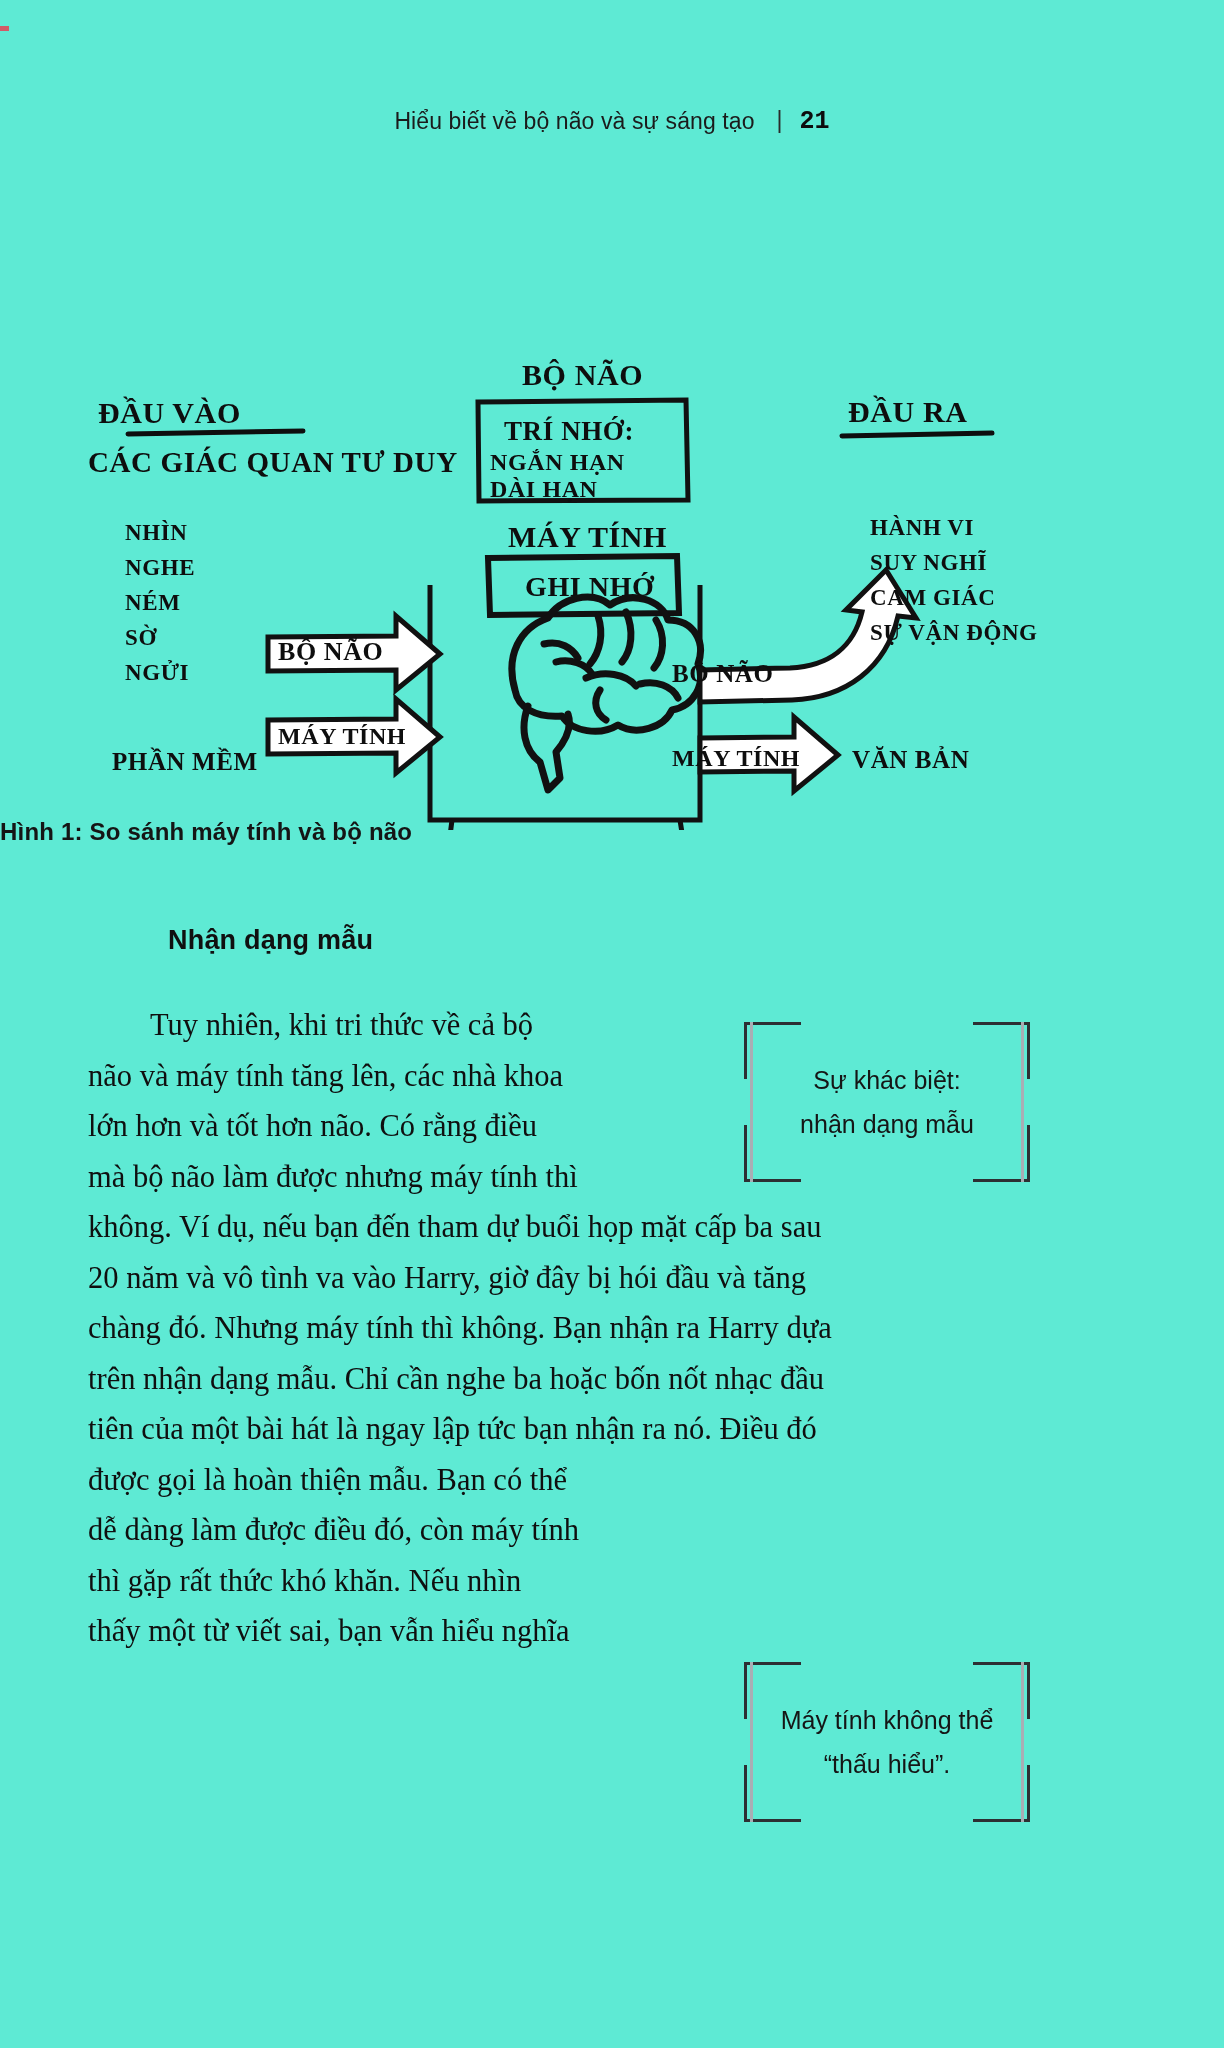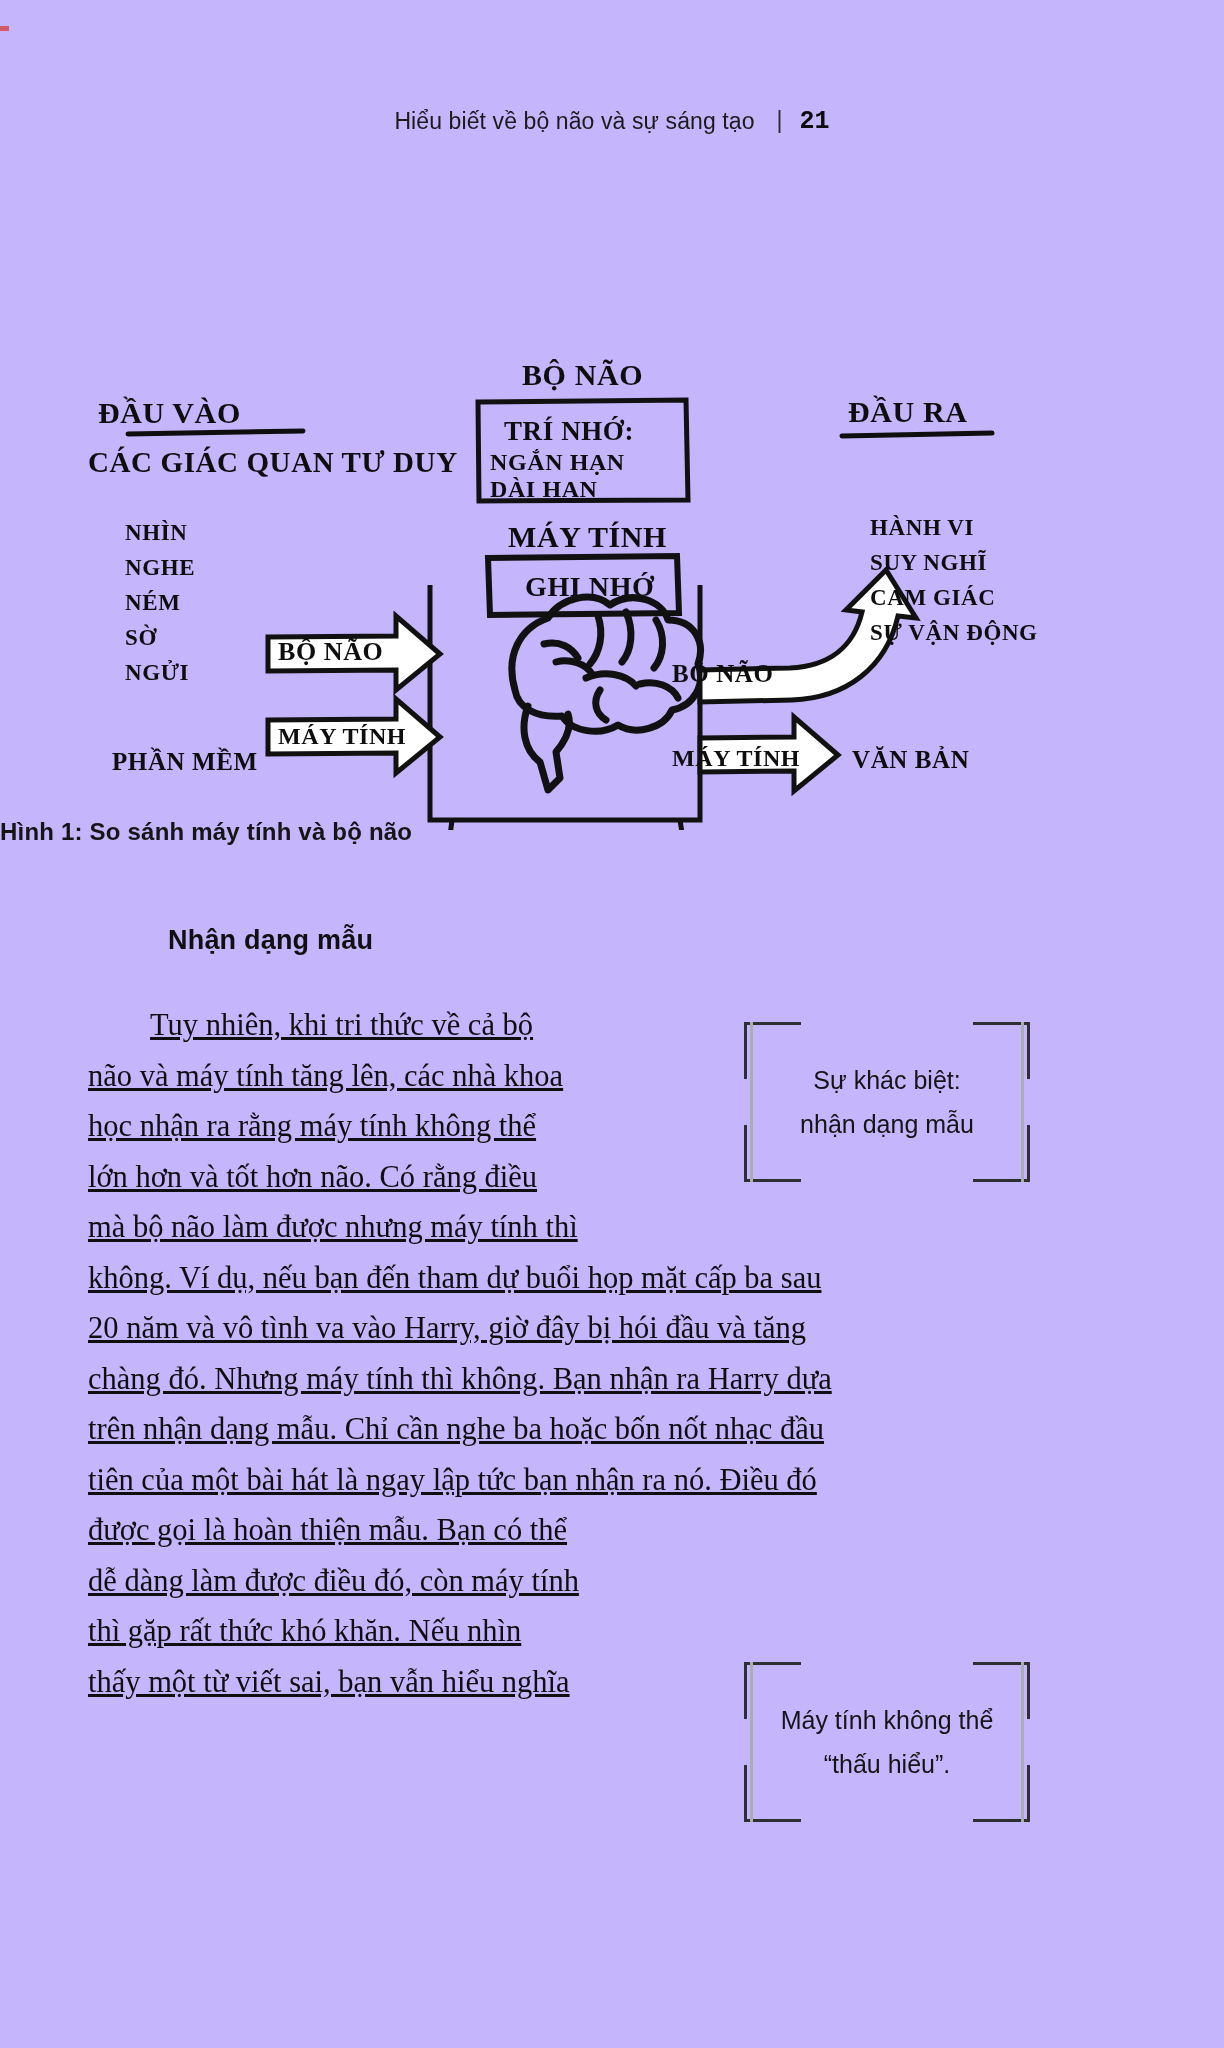--- a/index.html
+++ b/index.html
@@ -12,21 +12,21 @@
     height: 2048px;
     position: relative;
     font-family: "Liberation Serif", serif;
     color: #131313;
     overflow: hidden;
   }
 
   .page {
     position: absolute;
     inset: 0;
-    background: #c4b5fd;
+    background: #5eead4;
     padding-left: 46px;
   }
 
   
   .scan-edge {
     position: absolute;
     left: 0;
     top: 26px;
     width: 9px;
     height: 5px;
@@ -114,21 +114,20 @@
   .body-text {
     position: absolute;
     left: 88px;
     top: 1000px;
     width: 1052px;
     font-family: "Liberation Serif", serif;
     font-size: 30.5px;
     line-height: 50.5px;
     color: #0f0f0f;
     text-align: justify;
-    text-decoration: underline;
   }
   .body-text p {
     margin: 0;
   }
   .body-text .line {
     display: block;
     white-space: nowrap;
   }
   .line-indent {
     padding-left: 62px;
@@ -289,21 +288,20 @@
   </div>
 
   <div class="fig-caption">Hình 1: So sánh máy tính và bộ não</div>
 
   <div class="section-heading">Nhận dạng mẫu</div>
 
   <div class="body-text">
     <p>
       <span class="line line-indent">Tuy nhiên, khi tri thức về cả bộ</span>
       <span class="line">não và máy tính tăng lên, các nhà khoa</span>
-      <span class="line">học nhận ra rằng máy tính không thể</span>
       <span class="line">lớn hơn và tốt hơn não. Có rằng điều</span>
       <span class="line">mà bộ não làm được nhưng máy tính thì</span>
       <span class="line">không. Ví dụ, nếu bạn đến tham dự buổi họp mặt cấp ba sau</span>
       <span class="line">20 năm và vô tình va vào Harry, giờ đây bị hói đầu và tăng</span>
       <span class="line">chàng đó. Nhưng máy tính thì không. Bạn nhận ra Harry dựa</span>
       <span class="line">trên nhận dạng mẫu. Chỉ cần nghe ba hoặc bốn nốt nhạc đầu</span>
       <span class="line">tiên của một bài hát là ngay lập tức bạn nhận ra nó. Điều đó</span>
       <span class="line">được gọi là hoàn thiện mẫu. Bạn có thể</span>
       <span class="line">dễ dàng làm được điều đó, còn máy tính</span>
       <span class="line">thì gặp rất thức khó khăn. Nếu nhìn</span>

